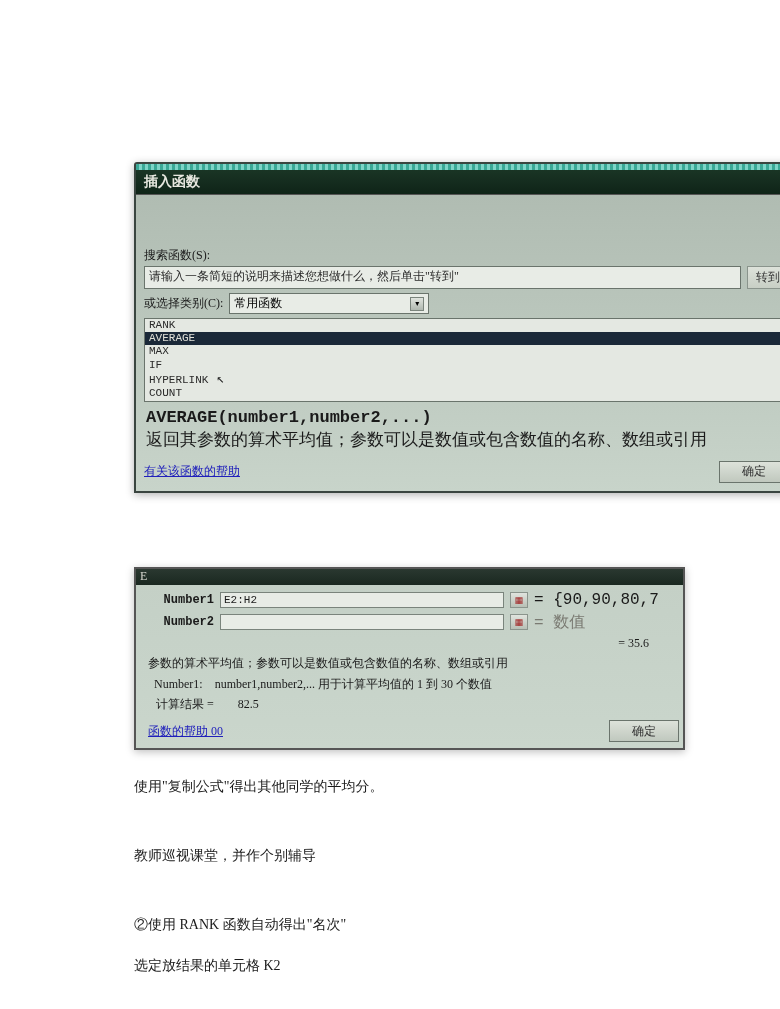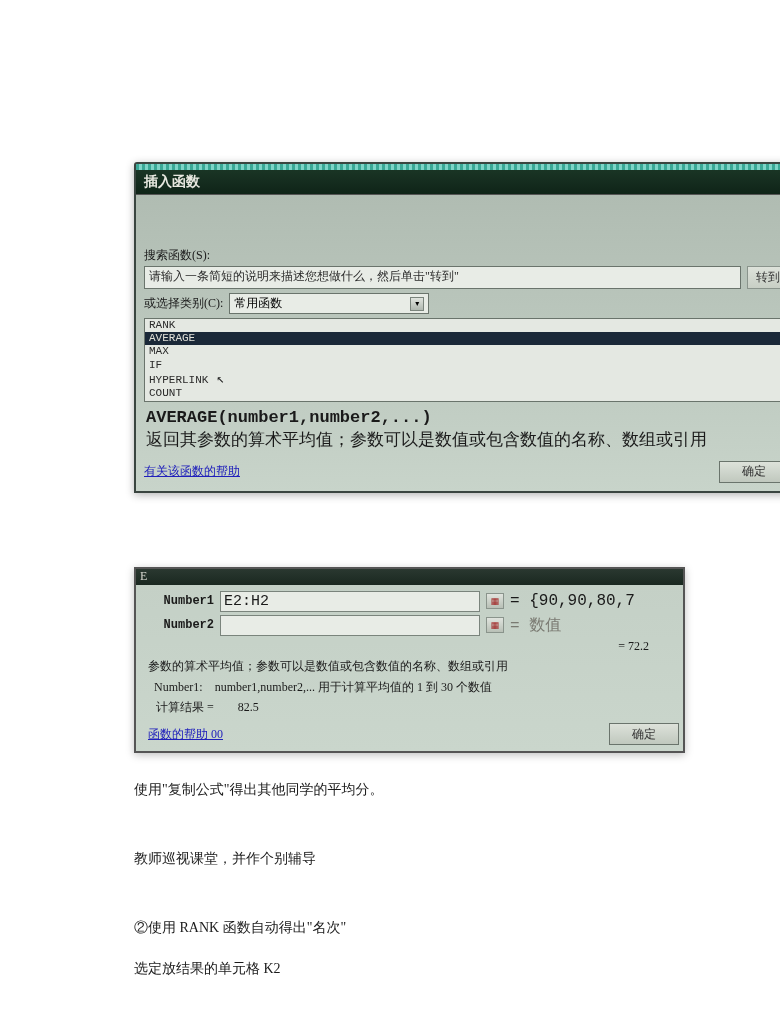--- a/index.html
+++ b/index.html
@@ -181,26 +181,26 @@
       font-size: 12px;
     }
     .arg-label {
       width: 66px;
       text-align: right;
       font-family: "Courier New", monospace;
       font-weight: bold;
       color: #1a1a1a;
     }
     .arg-input {
-      width: 260px;
+      width: 284px;
       background: #e8ece6;
       border: 1px solid #7a847c;
       padding: 1px 3px;
       font-family: "Courier New", monospace;
-      font-size: 15px;
+      font-size: 11px;
       color: #1a1a1a;
     }
     .ref-btn {
       width: 18px;
       height: 16px;
       background: linear-gradient(180deg, #e0e4de, #b8c0b6);
       border: 1px solid #8a948c;
       font-size: 9px;
       color: #a02020;
       display: flex;
@@ -304,21 +304,21 @@
       <input class="arg-input" value="E2:H2" style="">
       <span class="ref-btn">▦</span>
       <span class="arg-preview">= {90,90,80,7</span>
     </div>
     <div class="arg-row">
       <span class="arg-label">Number2</span>
       <input class="arg-input" value="" style="">
       <span class="ref-btn">▦</span>
       <span class="arg-preview dim">= 数值</span>
     </div>
-    <div class="d2-result-line">= 72.2</div>
+    <div class="d2-result-line">= 35.6</div>
     <div class="d2-desc">参数的算术平均值；参数可以是数值或包含数值的名称、数组或引用</div>
     <div class="d2-arg-desc">
       <span>Number1:</span>&nbsp;&nbsp;&nbsp;&nbsp;<span>number1,number2,... 用于计算平均值的 1 到 30 个数值</span>
     </div>
     <div class="d2-calc-row">
       &nbsp;&nbsp;<span>计算结果 =</span>&nbsp;&nbsp;&nbsp;&nbsp;&nbsp;&nbsp;&nbsp;&nbsp;<span>82.5</span>
     </div>
     <div class="d2-bottom">
       <span class="help-link">函数的帮助 00</span>
       <button class="ok-btn">确定</button>

